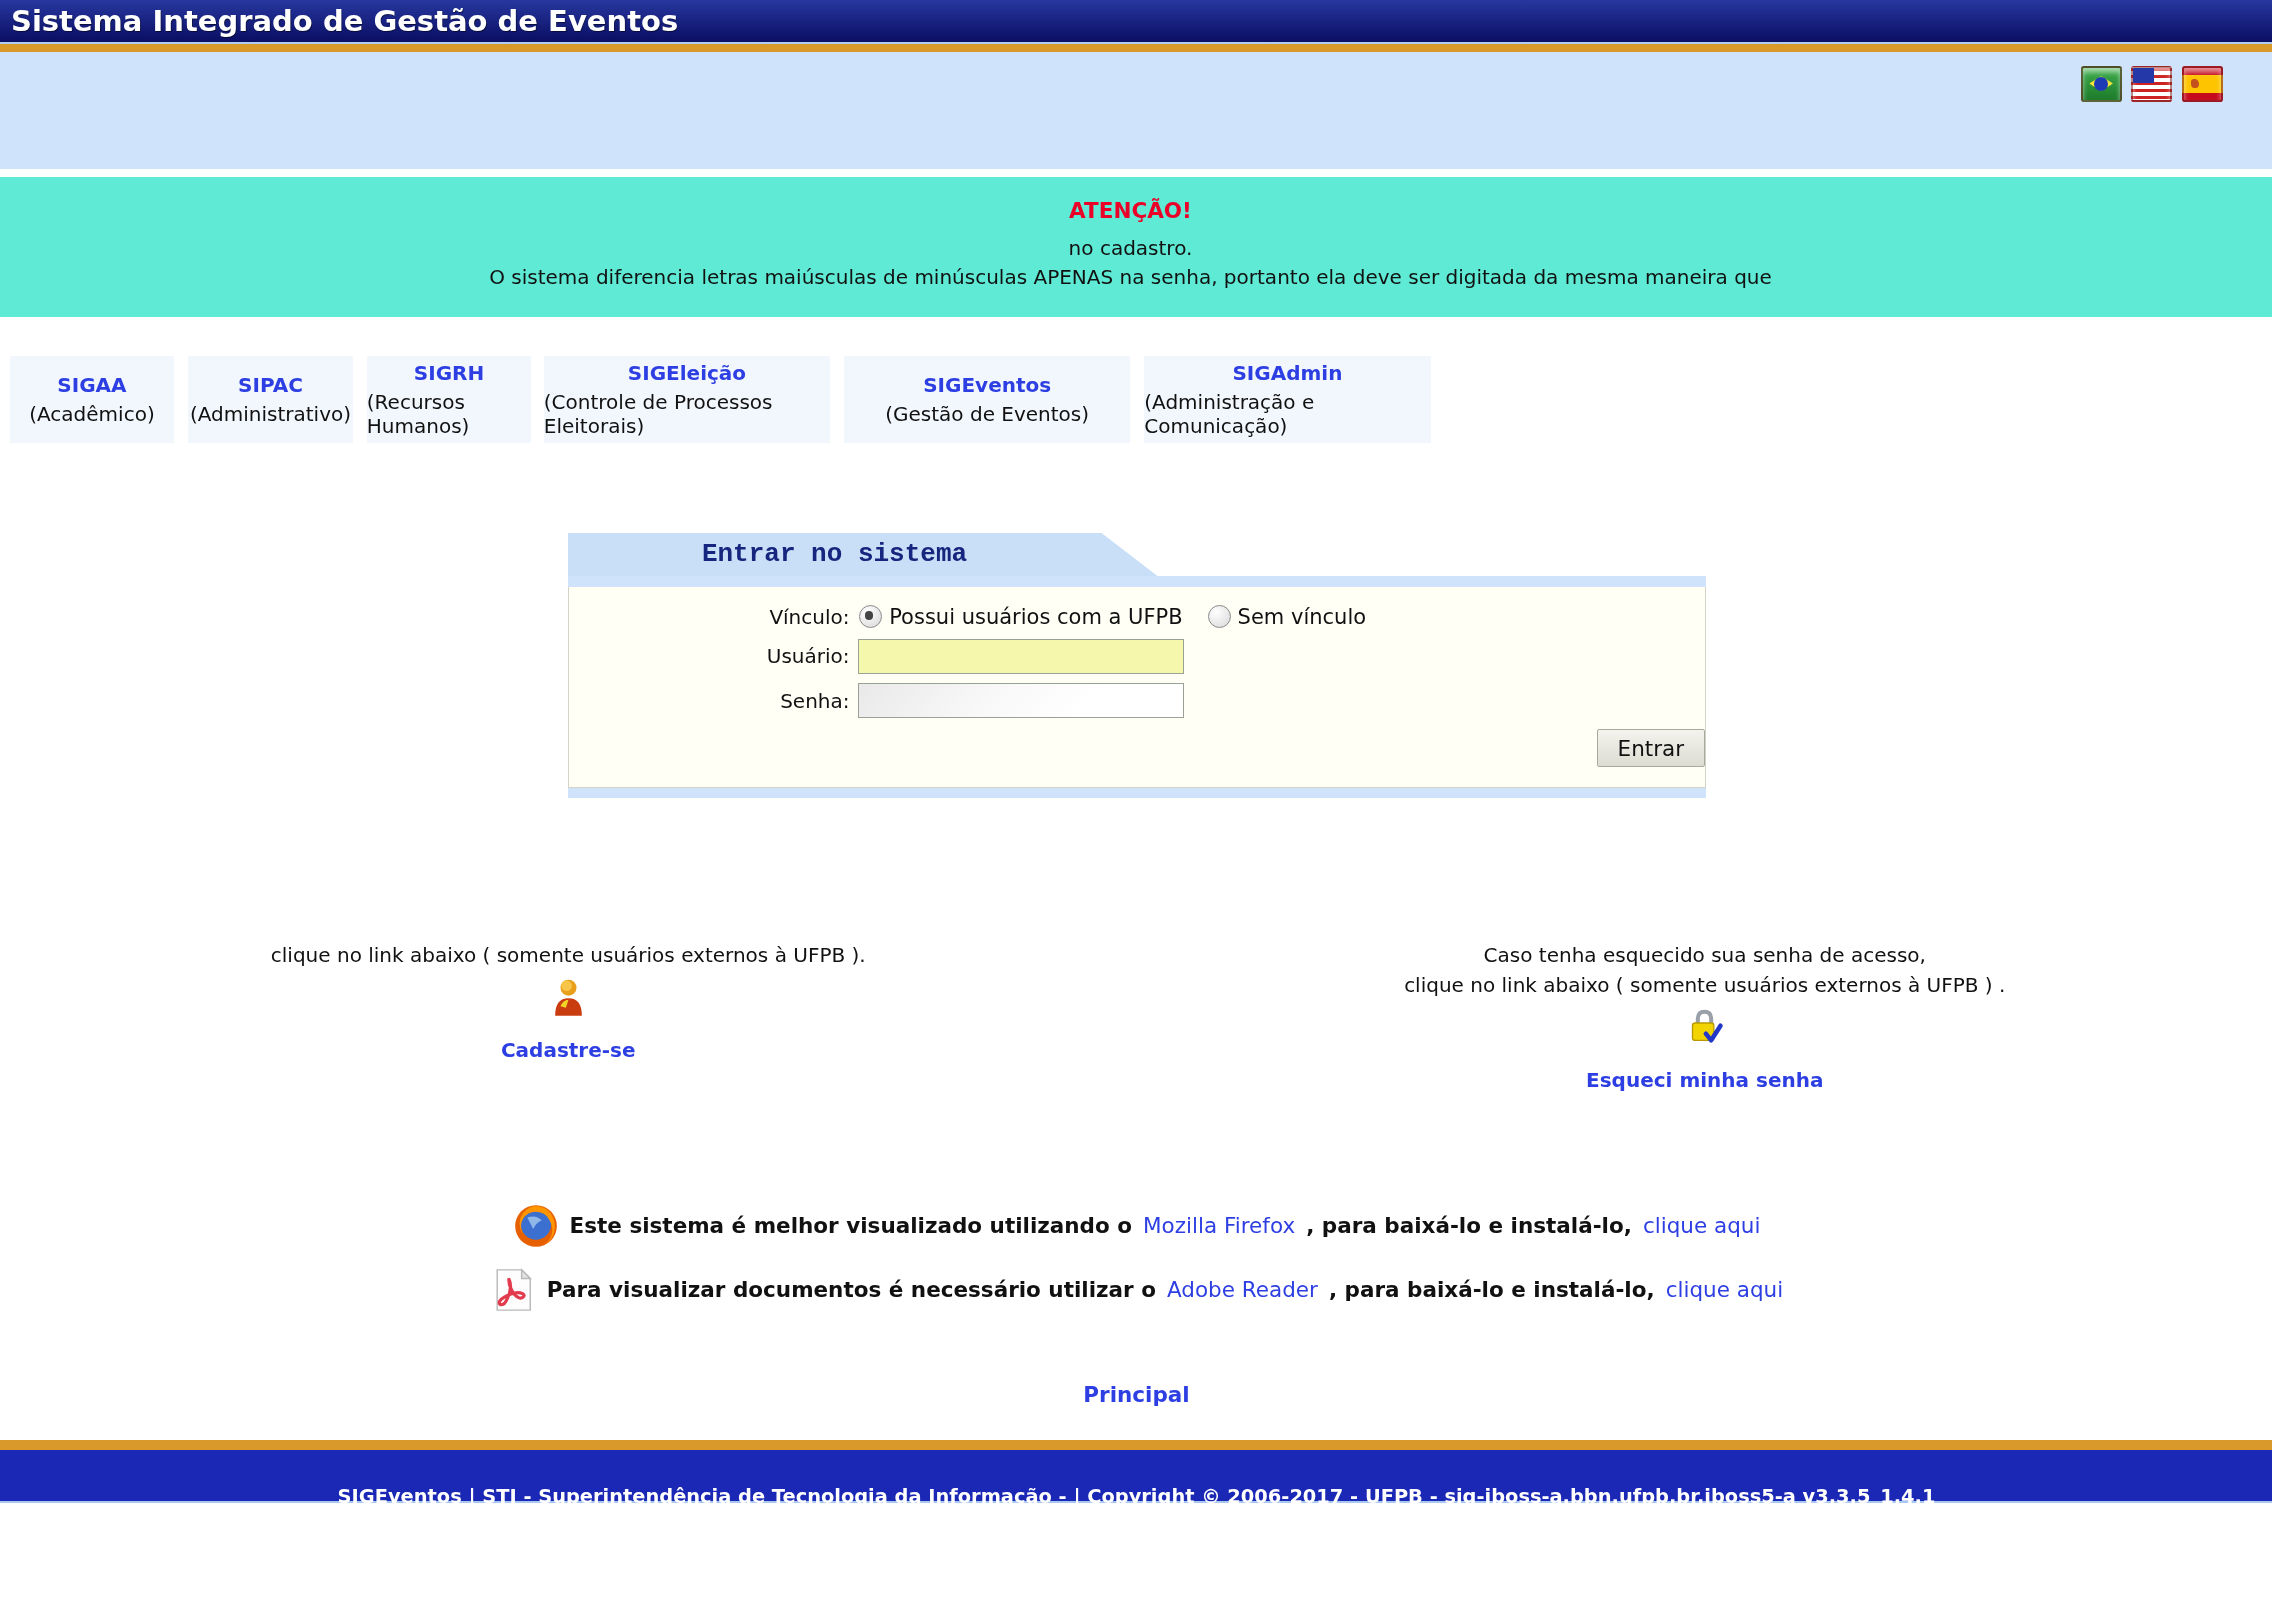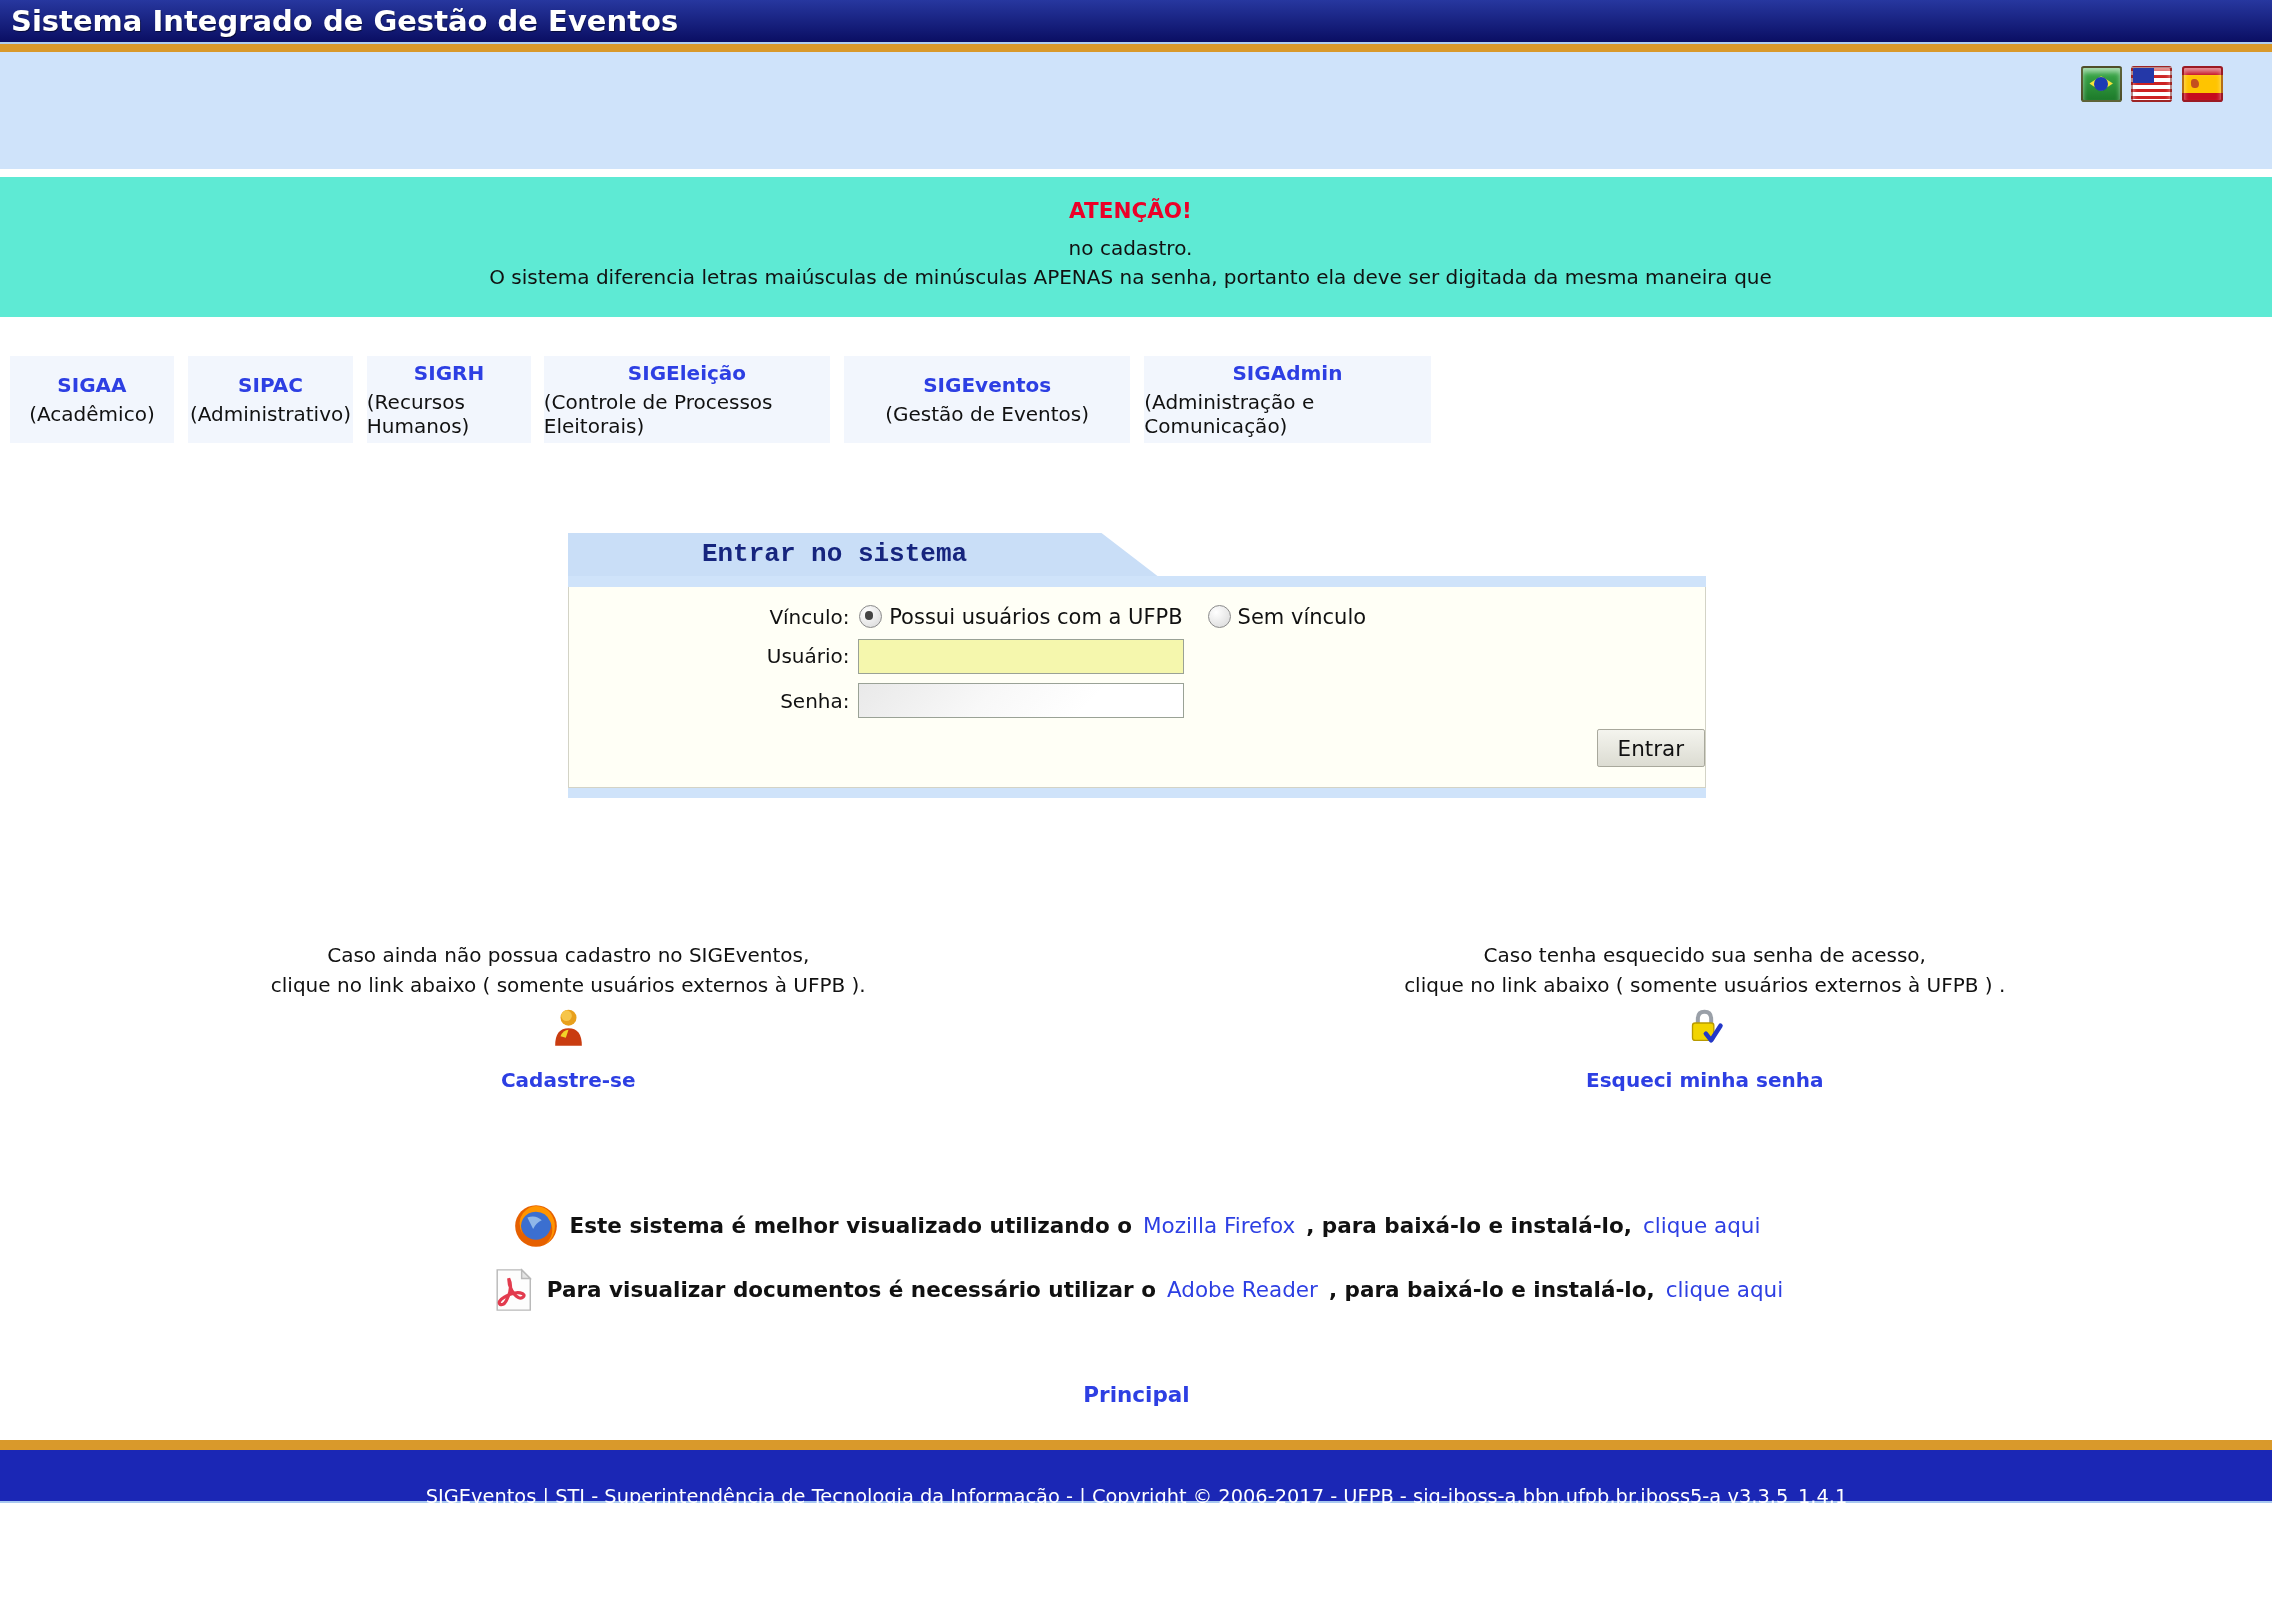--- a/index.html
+++ b/index.html
@@ -65,21 +65,21 @@
   .softline.second{margin-top:18px;}
   .softline .lnk{color:#2d3fe3;font-weight:normal;text-decoration:none;cursor:pointer;}
   .softicon{width:46px;height:46px;flex:none;}
 
   
   .principal{margin-top:69px;text-align:center;}
   .principal a{color:#2d3fe3;font-size:21.5px;font-weight:bold;text-decoration:none;cursor:pointer;}
   .footwrap{margin-top:33px;}
   .foot-orange{height:9.7px;background:#d9992b;}
   .foot-blue{height:51px;background:#1b27b5;border-bottom:2.8px solid #a8c8f0;display:flex;align-items:center;justify-content:center;}
-  .foot-blue .ftext{color:#fff;font-weight:normal;font-size:19.4px;margin-top:42px;}
+  .foot-blue .ftext{color:#fff;font-weight:bold;font-size:19.4px;margin-top:42px;}
 </style>
 </head>
 <body>
 
 <div class="topbar">
   <span class="title">Sistema Integrado de Gestão de Eventos</span>
 </div>
 <div class="orangebar"></div>
 
 <div class="langband">
@@ -159,21 +159,20 @@
     </div>
     <div class="btnrow">
       <button class="btn" type="button">Entrar</button>
     </div>
   </form>
   <div class="strip" style="height:9.7px;"></div>
 </div>
 
 <div class="helpcols">
   <div class="helpcol">
-    <div class="helpline">Caso ainda não possua cadastro no SIGEventos,</div>
     <div class="helpline">clique no link abaixo ( somente usuários externos à UFPB ).</div>
     <svg class="helpicon" viewBox="0 0 28 30">
       <circle cx="14" cy="8" r="6" fill="#e8a01c"></circle>
       <circle cx="12.5" cy="6.5" r="4" fill="#f6c54a"></circle>
       <path d="M4 29 Q4 16 14 16 Q24 16 24 29 Z" fill="#c93c10"></path>
       <path d="M8 22 Q10 17 14 17 L12 23 Z" fill="#f3d428"></path>
     </svg>
     <br>
     <a class="helplink">Cadastre-se</a>
   </div>

